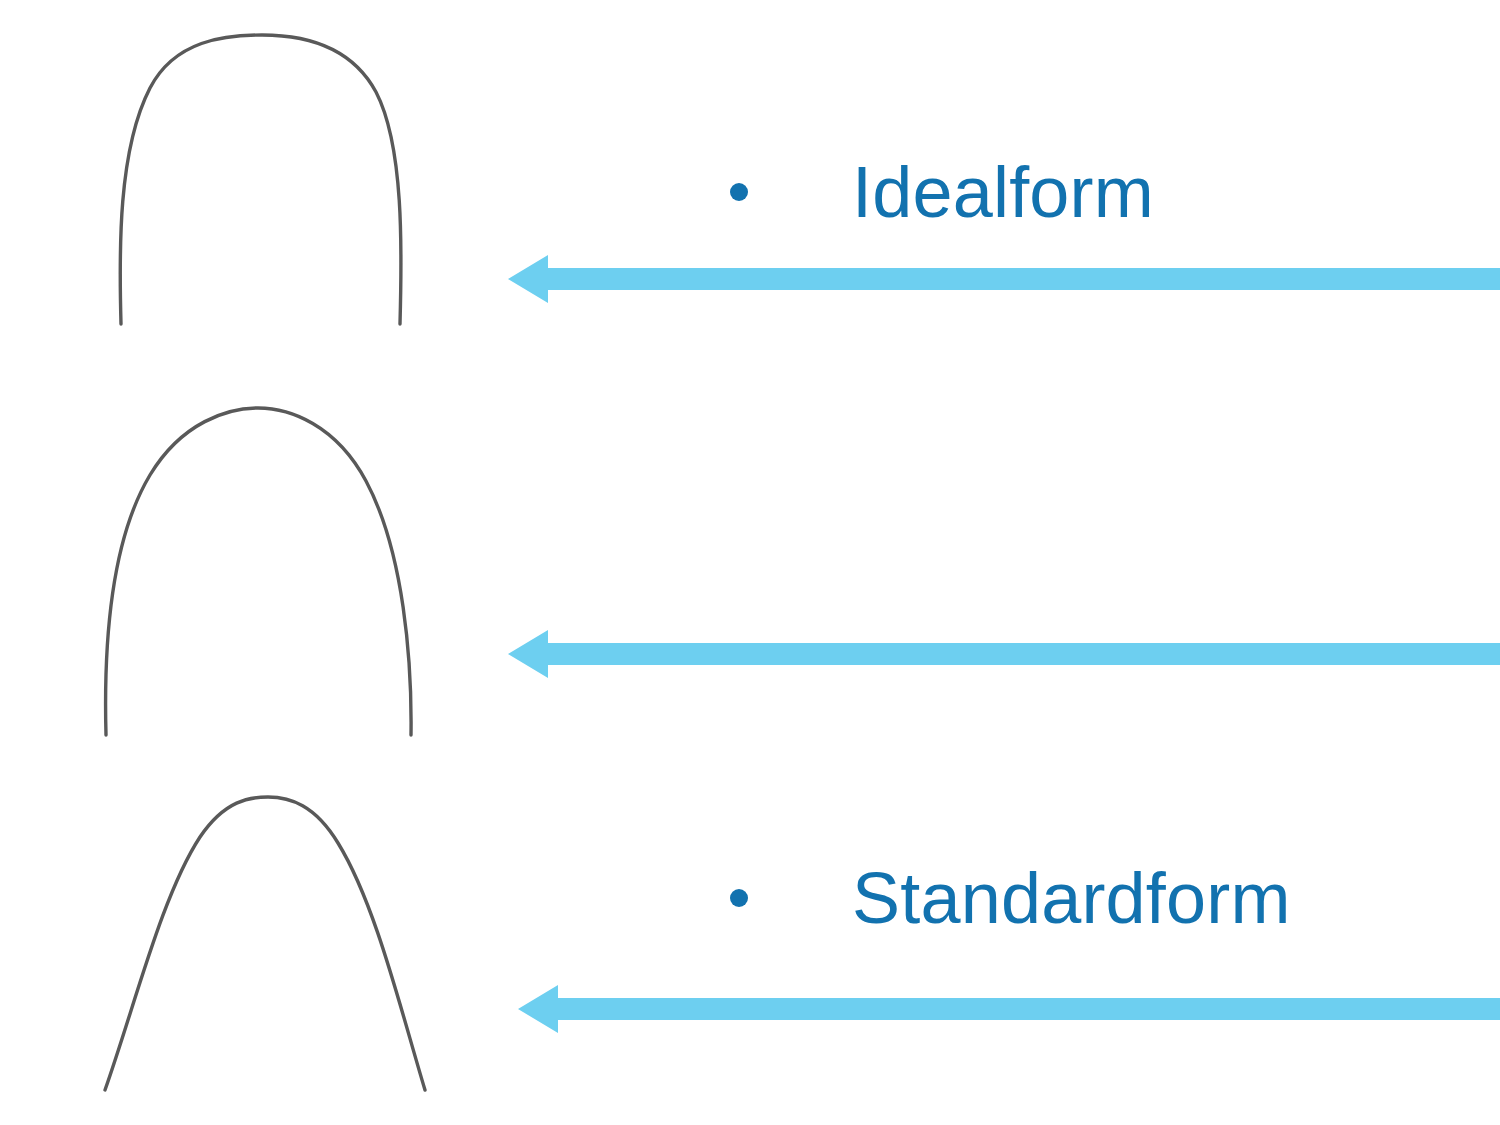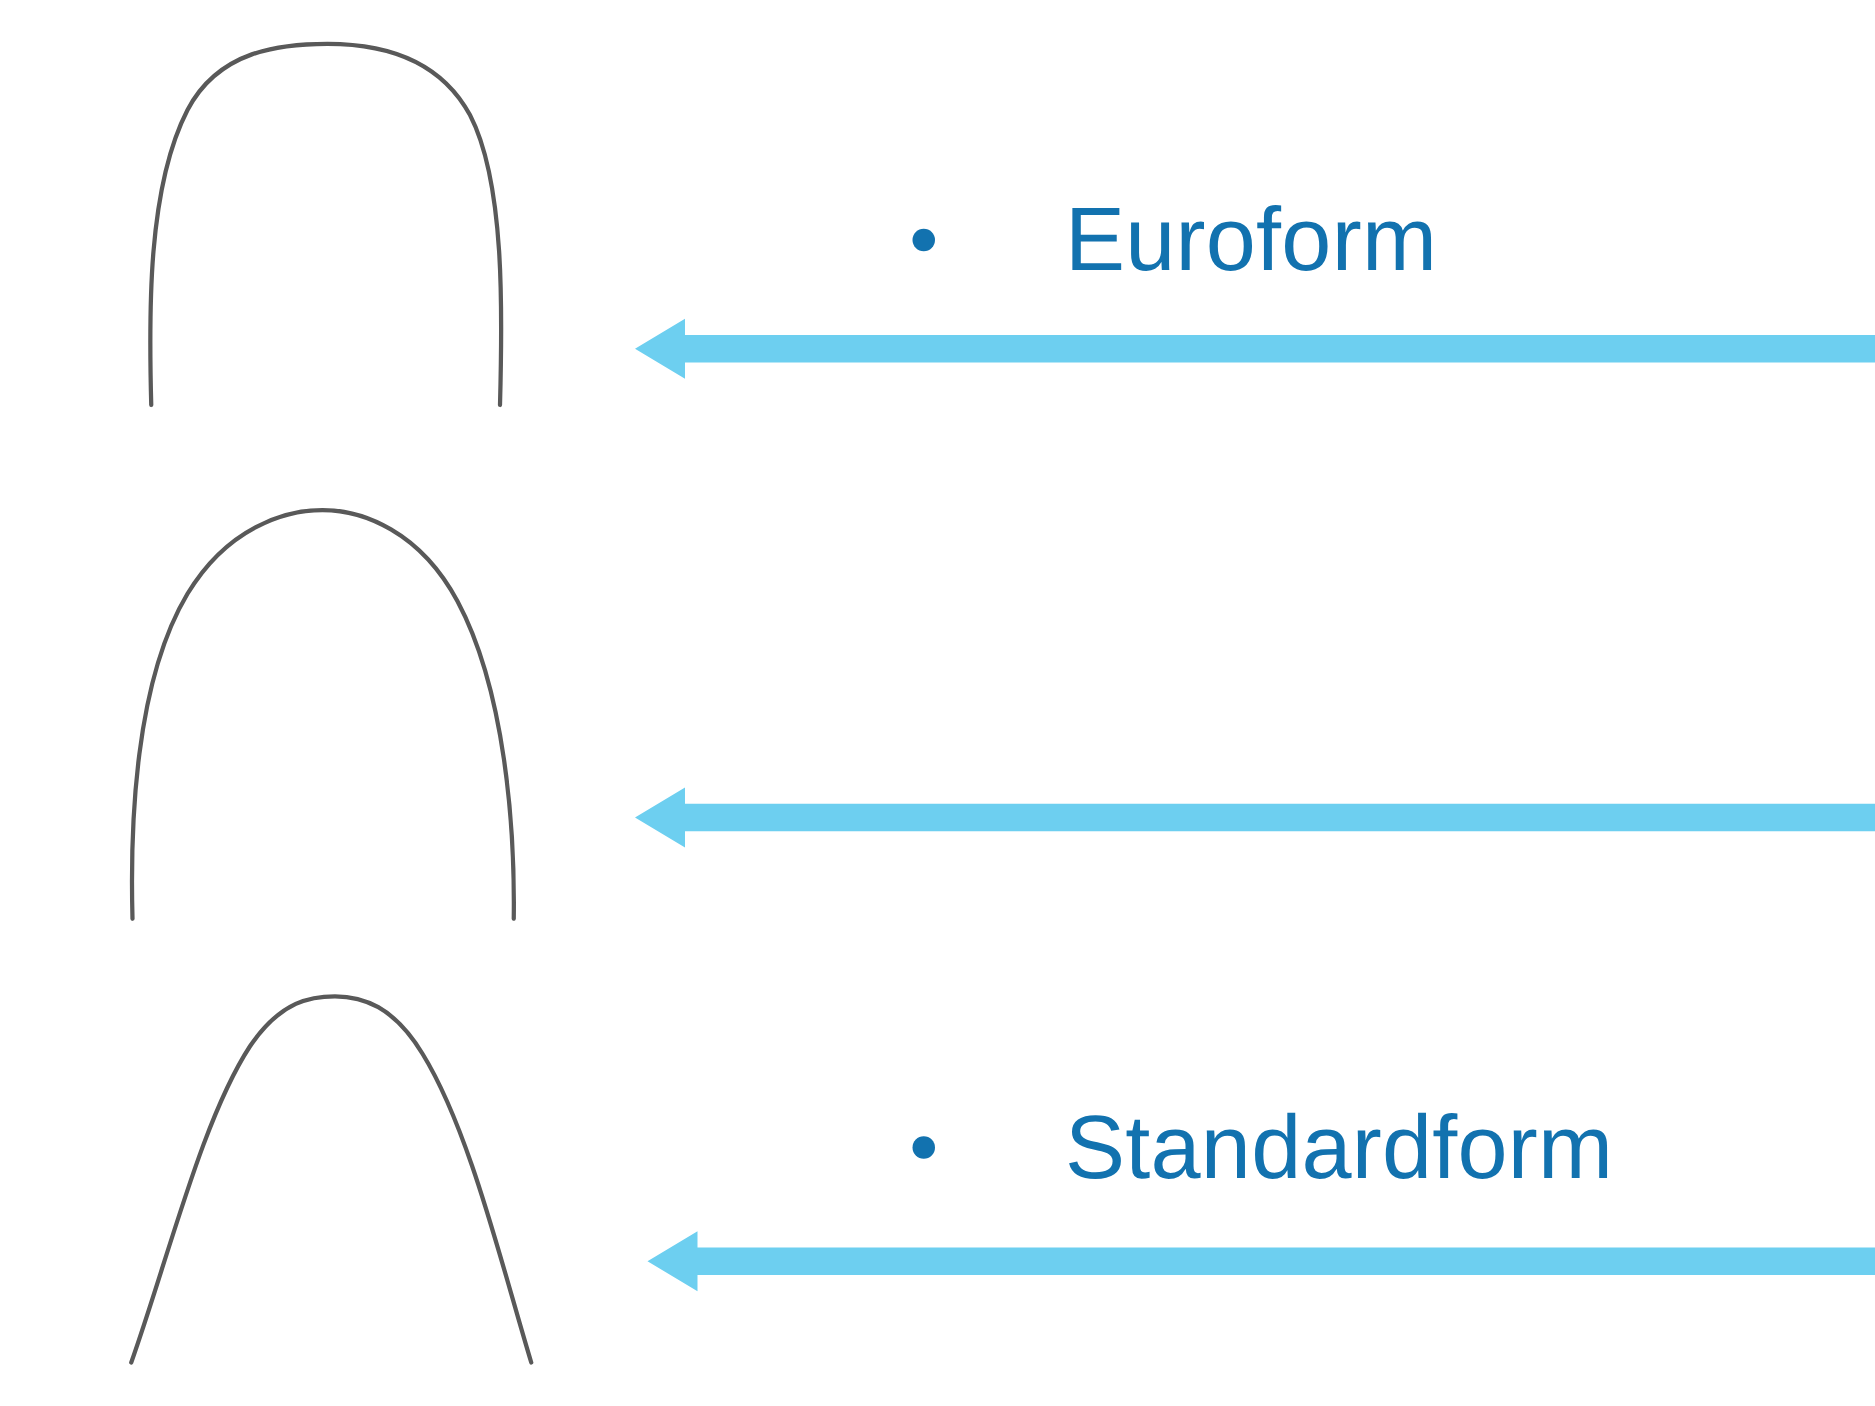--- a/index.html
+++ b/index.html
@@ -62,21 +62,21 @@
   .bullet-row {
     position: absolute;
     display: flex;
     align-items: center;
     left: 730px;
     height: 90px;
     white-space: nowrap;
   }
   #bullet-row-1 { top: 147px; }
   #bullet-row-2 { top: 515px; }
-  #bullet-row-3 { top: 873px; }
+  #bullet-row-3 { top: 853px; }
 
   .bullet-dot {
     width: 18px;
     height: 18px;
     border-radius: 50%;
     background: #1272af;
     flex: 0 0 auto;
     margin-right: 104px;
   }
   .bullet-label {
@@ -104,21 +104,21 @@
   </div>
 
   <div class="arrow" id="arrow-row-1">
     <svg viewBox="0 0 992 56" preserveAspectRatio="none">
       <path d="M 0 28 L 40 4 L 40 17 L 992 17 L 992 39 L 40 39 L 40 52 Z" fill="#6dcff0"></path>
     </svg>
   </div>
 
   <div class="bullet-row" id="bullet-row-1">
     <span class="bullet-dot"></span>
-    <span class="bullet-label">Euroform</span>
+    <span class="bullet-label">Idealform</span>
   </div>
 
   <div class="arch-figure" id="arch-row-2">
     <svg viewBox="0 0 500 380" preserveAspectRatio="none">
       <path class="arch-path" d="M 106 355
                C 104 280, 108 165, 150 95
                C 182 42, 228 28, 258 28
                C 290 28, 336 45, 366 101
                C 404 172, 412 282, 411 355"></path>
     </svg>

